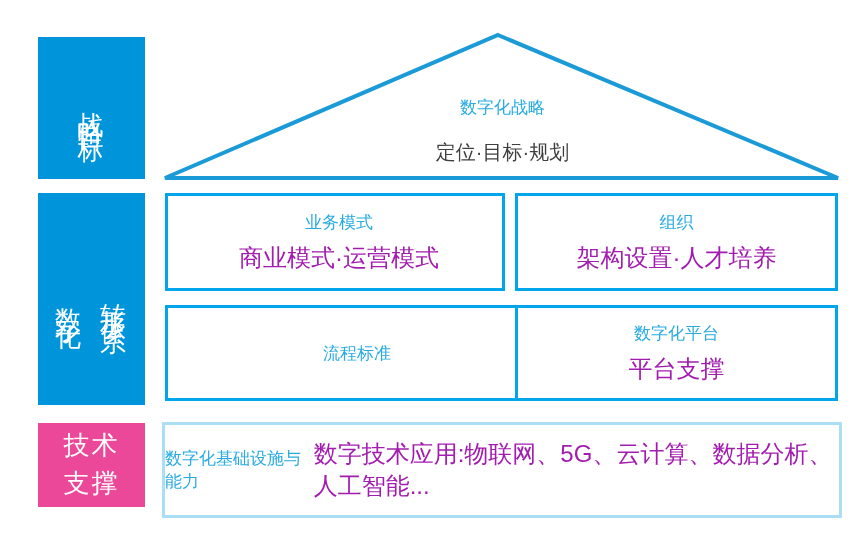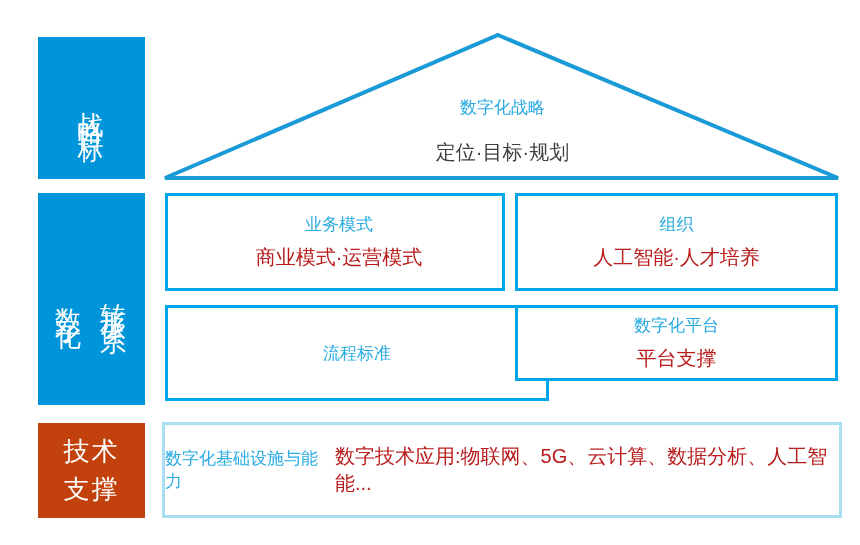--- a/index.html
+++ b/index.html
@@ -4,21 +4,21 @@
 <style>
   html,body{margin:0;padding:0;background:#ffffff;}
   #stage{
     position:relative;width:860px;height:545px;background:#ffffff;overflow:hidden;
     font-family:"Liberation Sans",sans-serif;
   }
   
   .rail-box{position:absolute;left:38px;width:107px;display:flex;align-items:center;justify-content:center;}
   .rail-strategy{top:37px;height:142px;background:#0095da;}
   .rail-system{top:193px;height:212px;background:#0095da;gap:10px;}
-  .rail-tech{top:423px;height:95px;background:#c2410c;flex-direction:column;line-height:1.45;}
+  .rail-tech{top:423px;height:84px;background:#ec4899;flex-direction:column;line-height:1.45;}
   .vtext{
     writing-mode:vertical-rl;text-orientation:upright;
     color:#ffffff;font-size:26px;letter-spacing:0.32em;
   }
   .rail-tech .htext{color:#ffffff;font-size:26px;letter-spacing:2px;}
   
   .roof-svg{position:absolute;left:160px;top:25px;width:685px;height:160px;}
   .roof-text{
     position:absolute;left:160px;top:96px;width:685px;text-align:center;
   }
@@ -26,23 +26,23 @@
   .roof-sub{color:#3f3f3f;font-size:20px;margin:8px;}
   
   .cell{
     position:absolute;background:#ffffff;border:3px solid #00a6e9;
     display:flex;flex-direction:column;align-items:center;justify-content:center;gap:8px;
     box-sizing:border-box;
   }
   .cell-1{left:165px;top:193px;width:340px;height:98px;padding-left:8px;}
   .cell-2{left:515px;top:193px;width:323px;height:98px;text-align:right;}
   .cell-3{left:165px;top:305px;width:384px;height:96px;}
-  .cell-4{left:515px;top:305px;width:323px;height:76px;}
+  .cell-4{left:515px;top:305px;width:323px;height:96px;}
   .cell-title{color:#29abe2;font-size:17px;}
-  .cell-sub{color:#b91c1c;font-size:20px;}
+  .cell-sub{color:#a21caf;font-size:24px;}
   
   .foundation{
     position:absolute;left:162px;top:422px;width:680px;height:96px;
     background:#ffffff;border:3px solid #a9def5;box-sizing:border-box;
     display:flex;flex-direction:row;align-items:center;justify-content:center;gap:8px;
   }
 </style>
 </head>
 <body>
 
@@ -69,21 +69,21 @@
     <div class="roof-title">数字化战略</div>
     <div class="roof-sub">定位·目标·规划</div>
   </div>
 
   <div class="cell cell-1">
     <div class="cell-title">业务模式</div>
     <div class="cell-sub">商业模式·运营模式</div>
   </div>
   <div class="cell cell-2">
     <div class="cell-title">组织</div>
-    <div class="cell-sub">人工智能·人才培养</div>
+    <div class="cell-sub">架构设置·人才培养</div>
   </div>
   <div class="cell cell-3">
     <div class="cell-title">流程标准</div>
   </div>
   <div class="cell cell-4">
     <div class="cell-title">数字化平台</div>
     <div class="cell-sub">平台支撑</div>
   </div>
 
   <div class="foundation">

